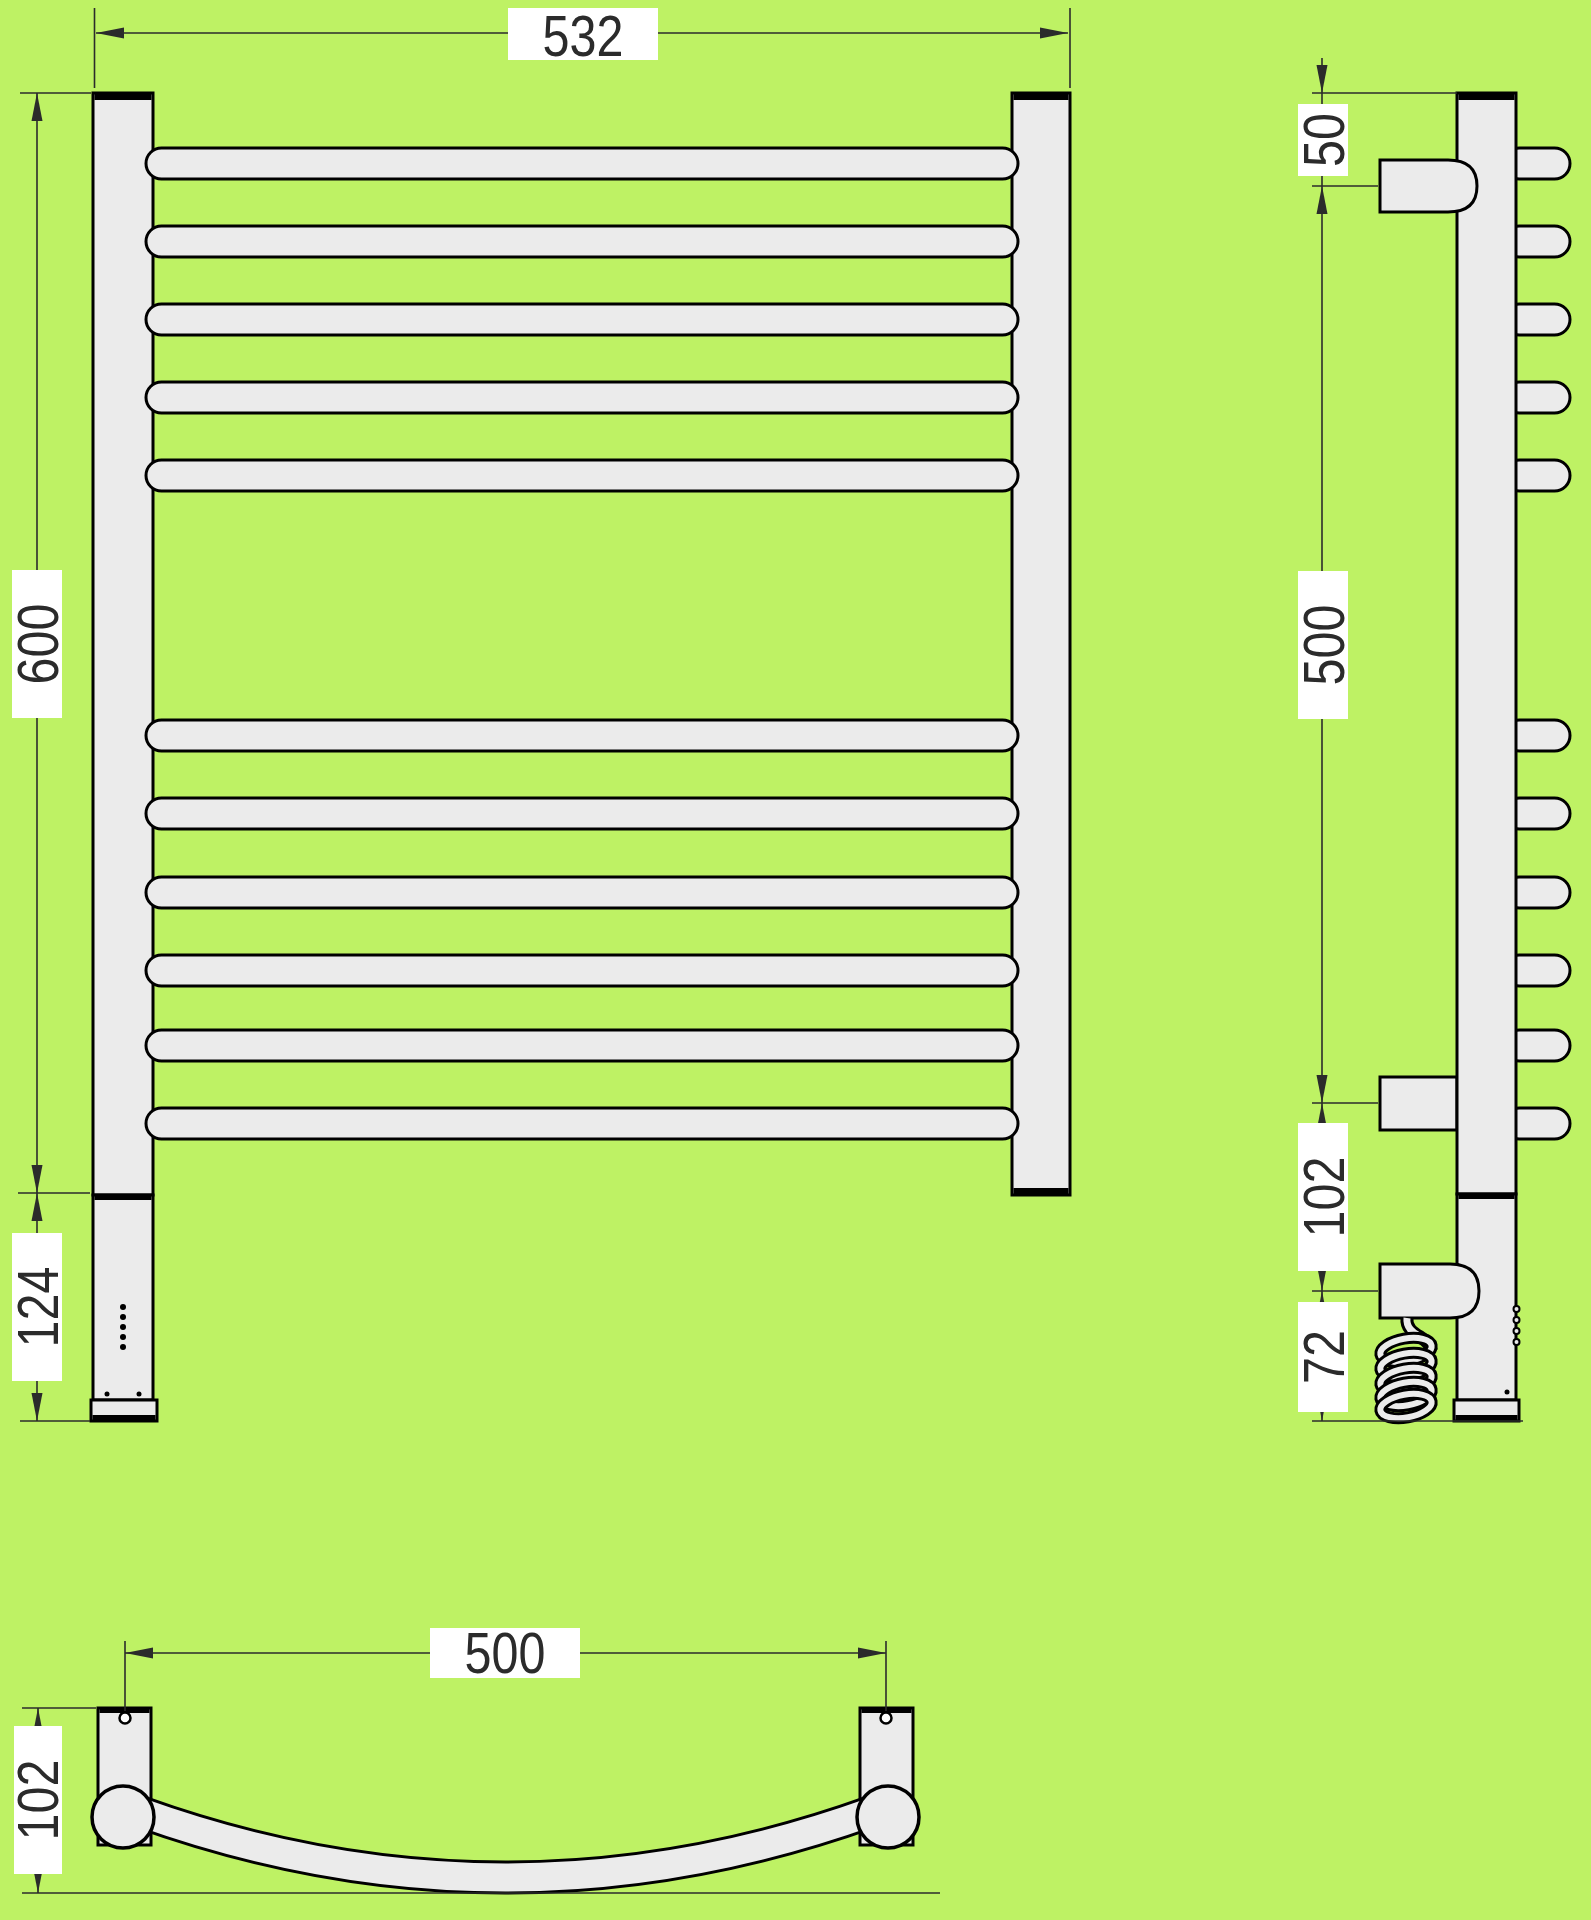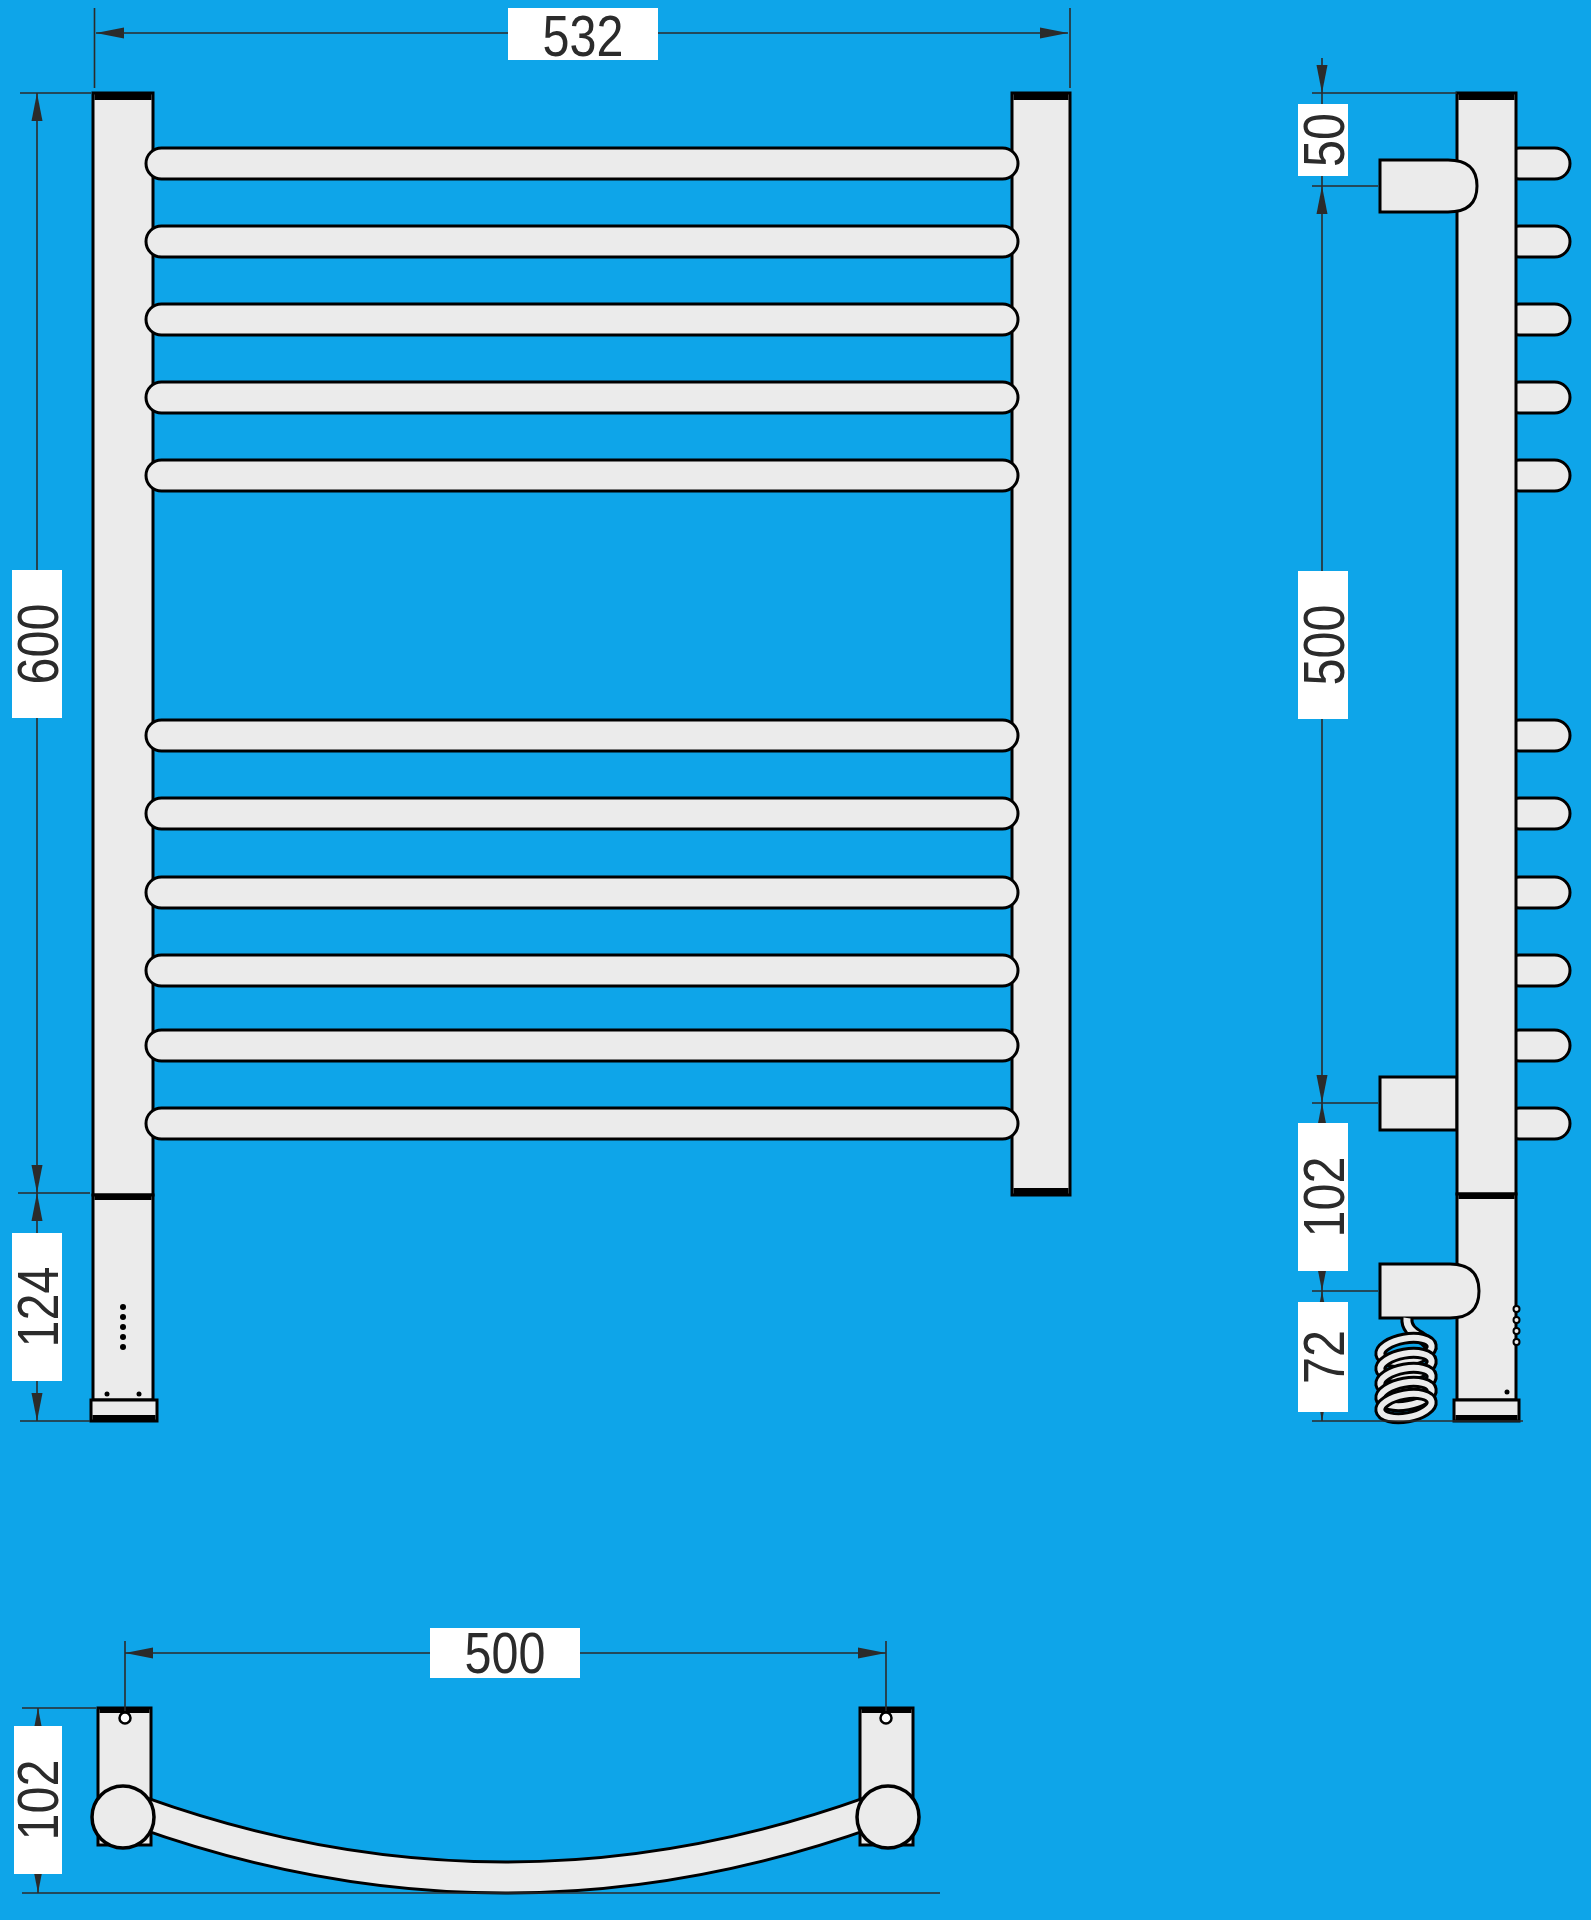--- a/index.html
+++ b/index.html
@@ -1,16 +1,16 @@
 <!DOCTYPE html>
 <html><head>
 <meta charset="utf-8">
 <style>
   html,body{margin:0;padding:0;background:#fff;}
-  #stage{position:relative;width:1591px;height:1920px;background:#0ea5e9;overflow:hidden;
+  #stage{position:relative;width:1591px;height:1920px;background:#bef264;overflow:hidden;
          font-family:"Liberation Sans", sans-serif;}
   svg{position:absolute;left:0;top:0;}
   text.dim{font-family:"Liberation Sans", sans-serif;font-size:57px;fill:#2b2b2b;}
 </style>
 </head>
 <body>
 
 <div id="stage">
 <svg width="1591" height="1920" viewBox="0 0 1591 1920">
 

